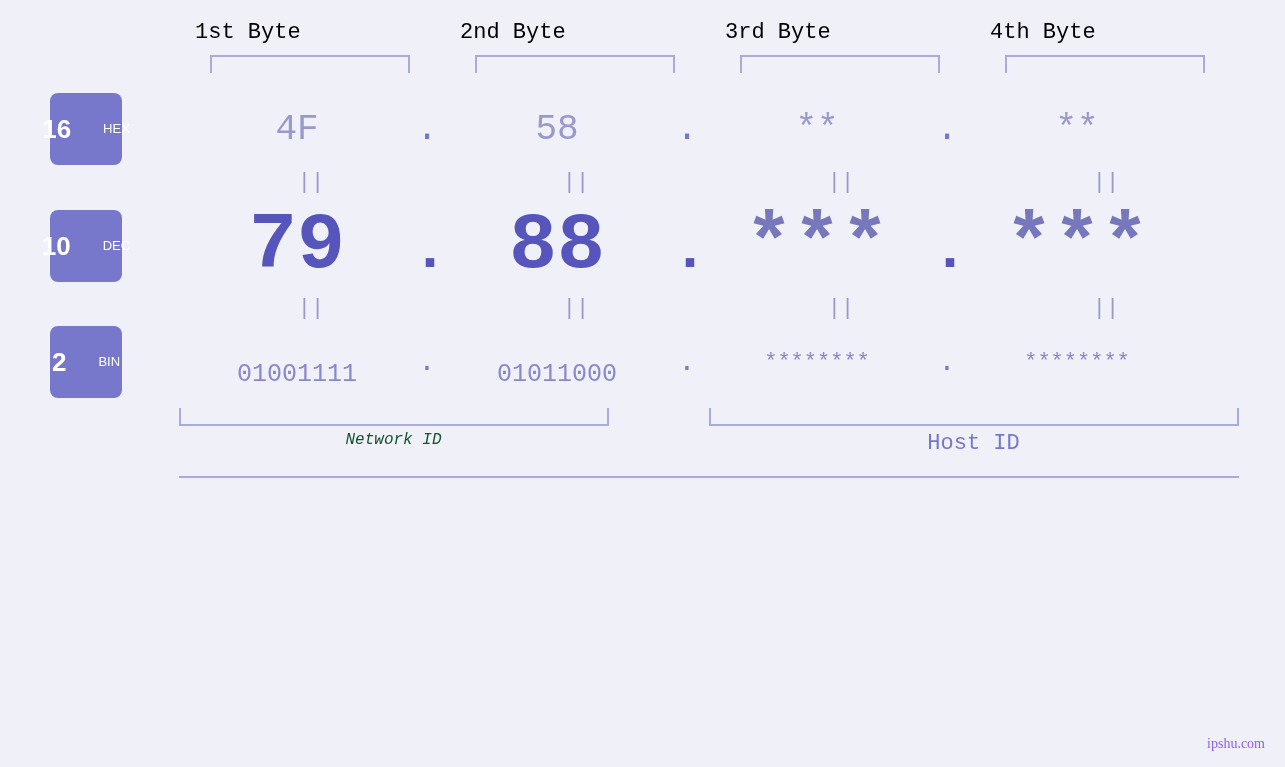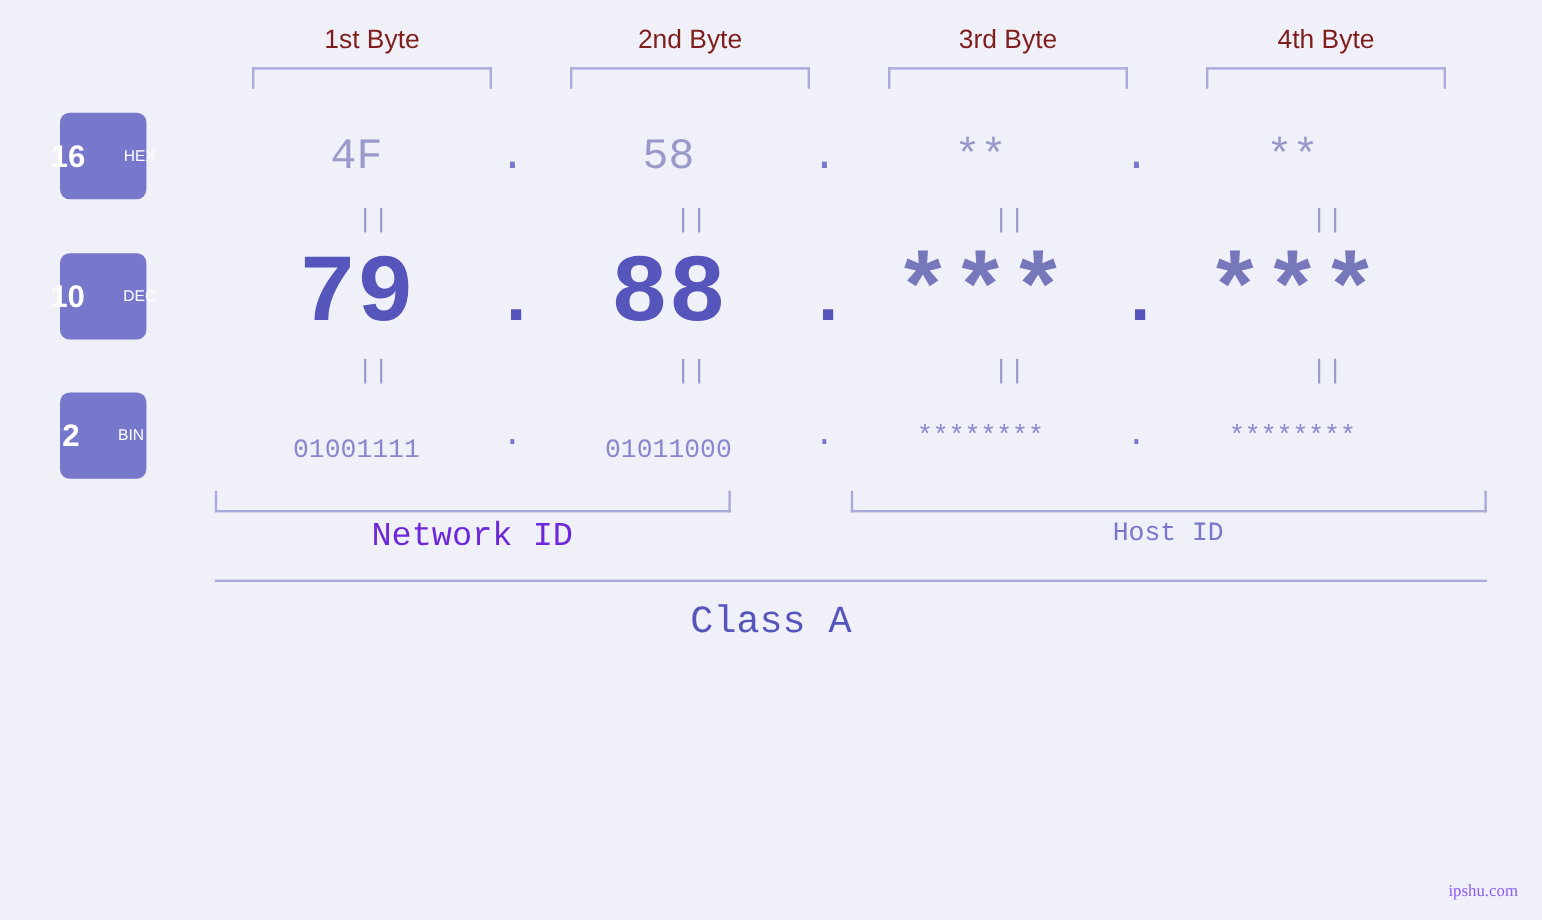--- a/index.html
+++ b/index.html
@@ -27,25 +27,25 @@
     
     .byte-headers {
       display: flex;
       width: 1060px;
       margin-left: 130px;
       justify-content: space-around;
       margin-bottom: 10px;
     }
 
     .byte-header {
-      color: #7f1d1d;
+      color: #000000;
       font-size: 22px;
-      font-family: Liberation Sans, sans-serif;
+      font-family: Liberation Mono, monospace;
       width: 230px;
-      text-align: center;
+      text-align: left;
     }
 
     
     .bracket-row {
       display: flex;
       width: 1060px;
       margin-left: 130px;
       justify-content: space-around;
       margin-bottom: 20px;
     }
@@ -107,21 +107,21 @@
       text-align: right;
     }
 
     .byte-value.dec {
       font-size: 80px;
       font-weight: bold;
       color: #5555bb;
     }
 
     .byte-value.bin {
-      font-size: 22px;
+      font-size: 25px;
       color: #8888cc;
       margin-top: 24px;
     }
 
     .byte-value.masked-hex {
       font-size: 36px;
       color: #9999cc;
     }
 
     .byte-value.masked-dec {
@@ -198,22 +198,23 @@
 
     .bottom-labels {
       display: flex;
       width: 100%;
       margin-top: 5px;
     }
 
     .network-label {
       width: 430px;
       text-align: center;
-      color: #6d28d9;
-      font-size: 28px;
+      color: #14532d;
+      font-size: 16px;
+      font-style: italic;
     }
 
     .host-label {
       flex: 1;
       text-align: center;
       color: #7777cc;
       font-size: 22px;
       margin-left: 50px;
     }
 
@@ -398,17 +399,16 @@
     </div>
     <div class="bottom-labels">
       <div class="network-label">Network ID</div>
       <div style="width:50px;"></div>
       <div class="host-label">Host ID</div>
     </div>
   </div>
 
   <div class="class-bracket-line"></div>
 
-  <div class="class-label">Class A</div>
 
   <div class="watermark">ipshu.com</div>
 
 </div>
 
 </body></html>

